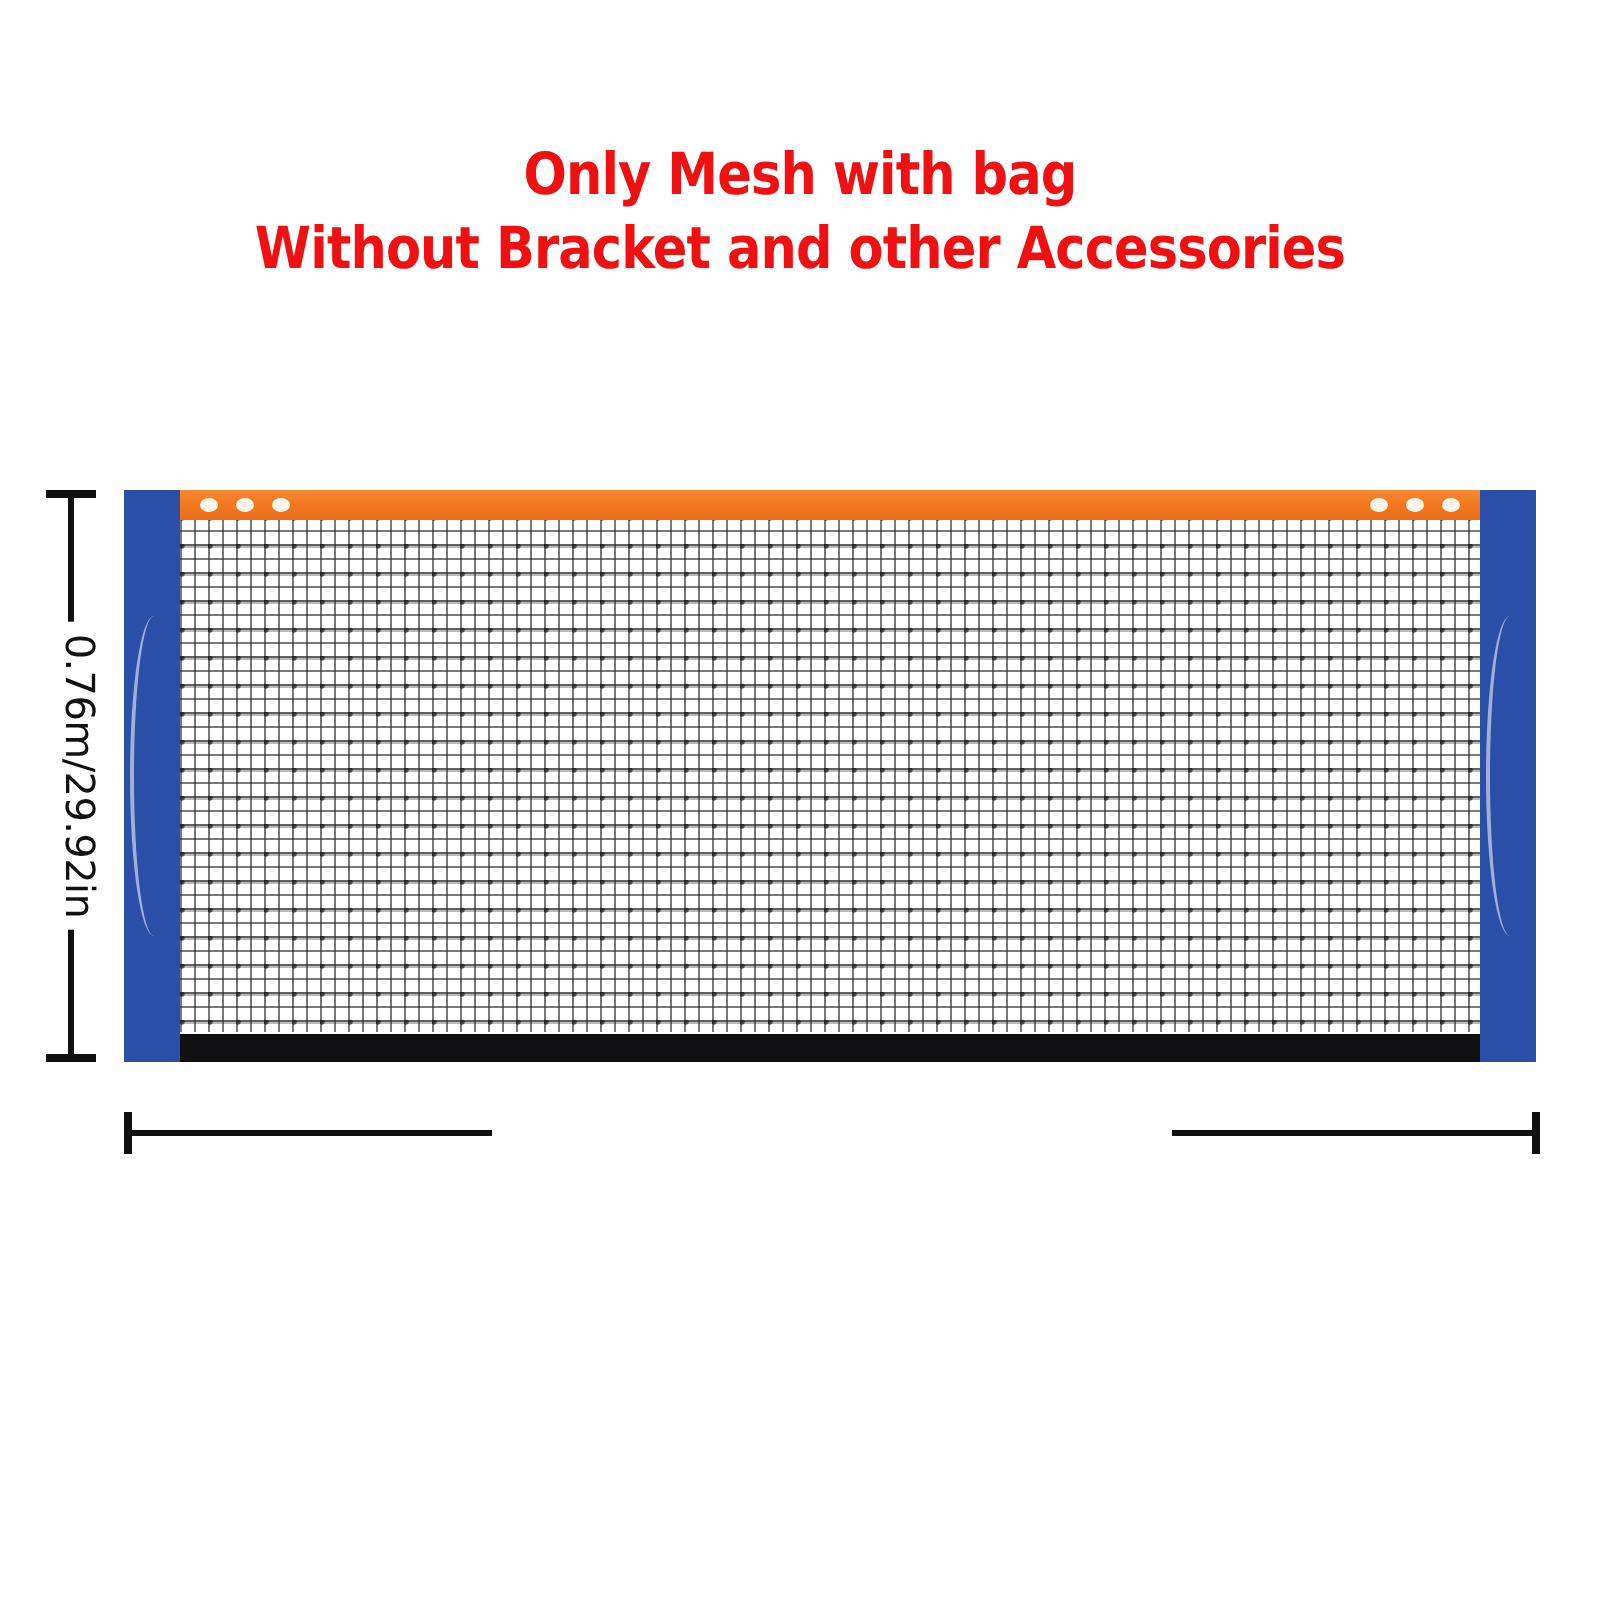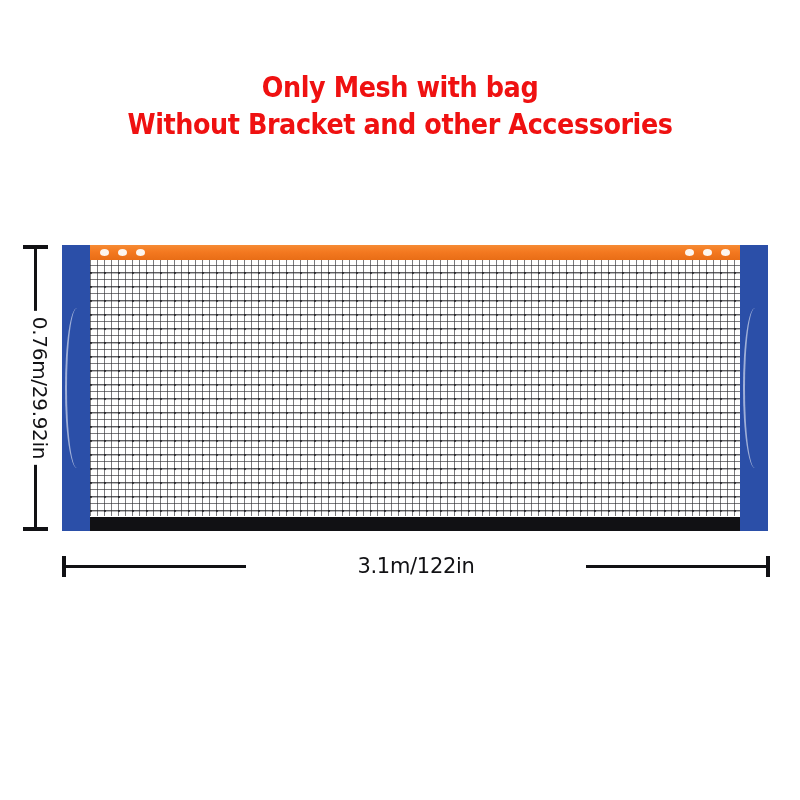--- a/index.html
+++ b/index.html
@@ -268,16 +268,15 @@
 <div id="dim-vertical">
   <span class="v-cap top"></span>
   <span id="dim-v-line"></span>
   <span class="v-cap bottom"></span>
   <span id="dim-v-label">0.76m/29.92in</span>
 </div>
 
 <div id="dim-horizontal">
   <span class="h-cap left"></span>
   <span id="dim-h-line-left"></span>
-  <span id="dim-h-label">3.1m/122in</span>
   <span id="dim-h-line-right"></span>
   <span class="h-cap right"></span>
 </div>
 
 </body></html>

